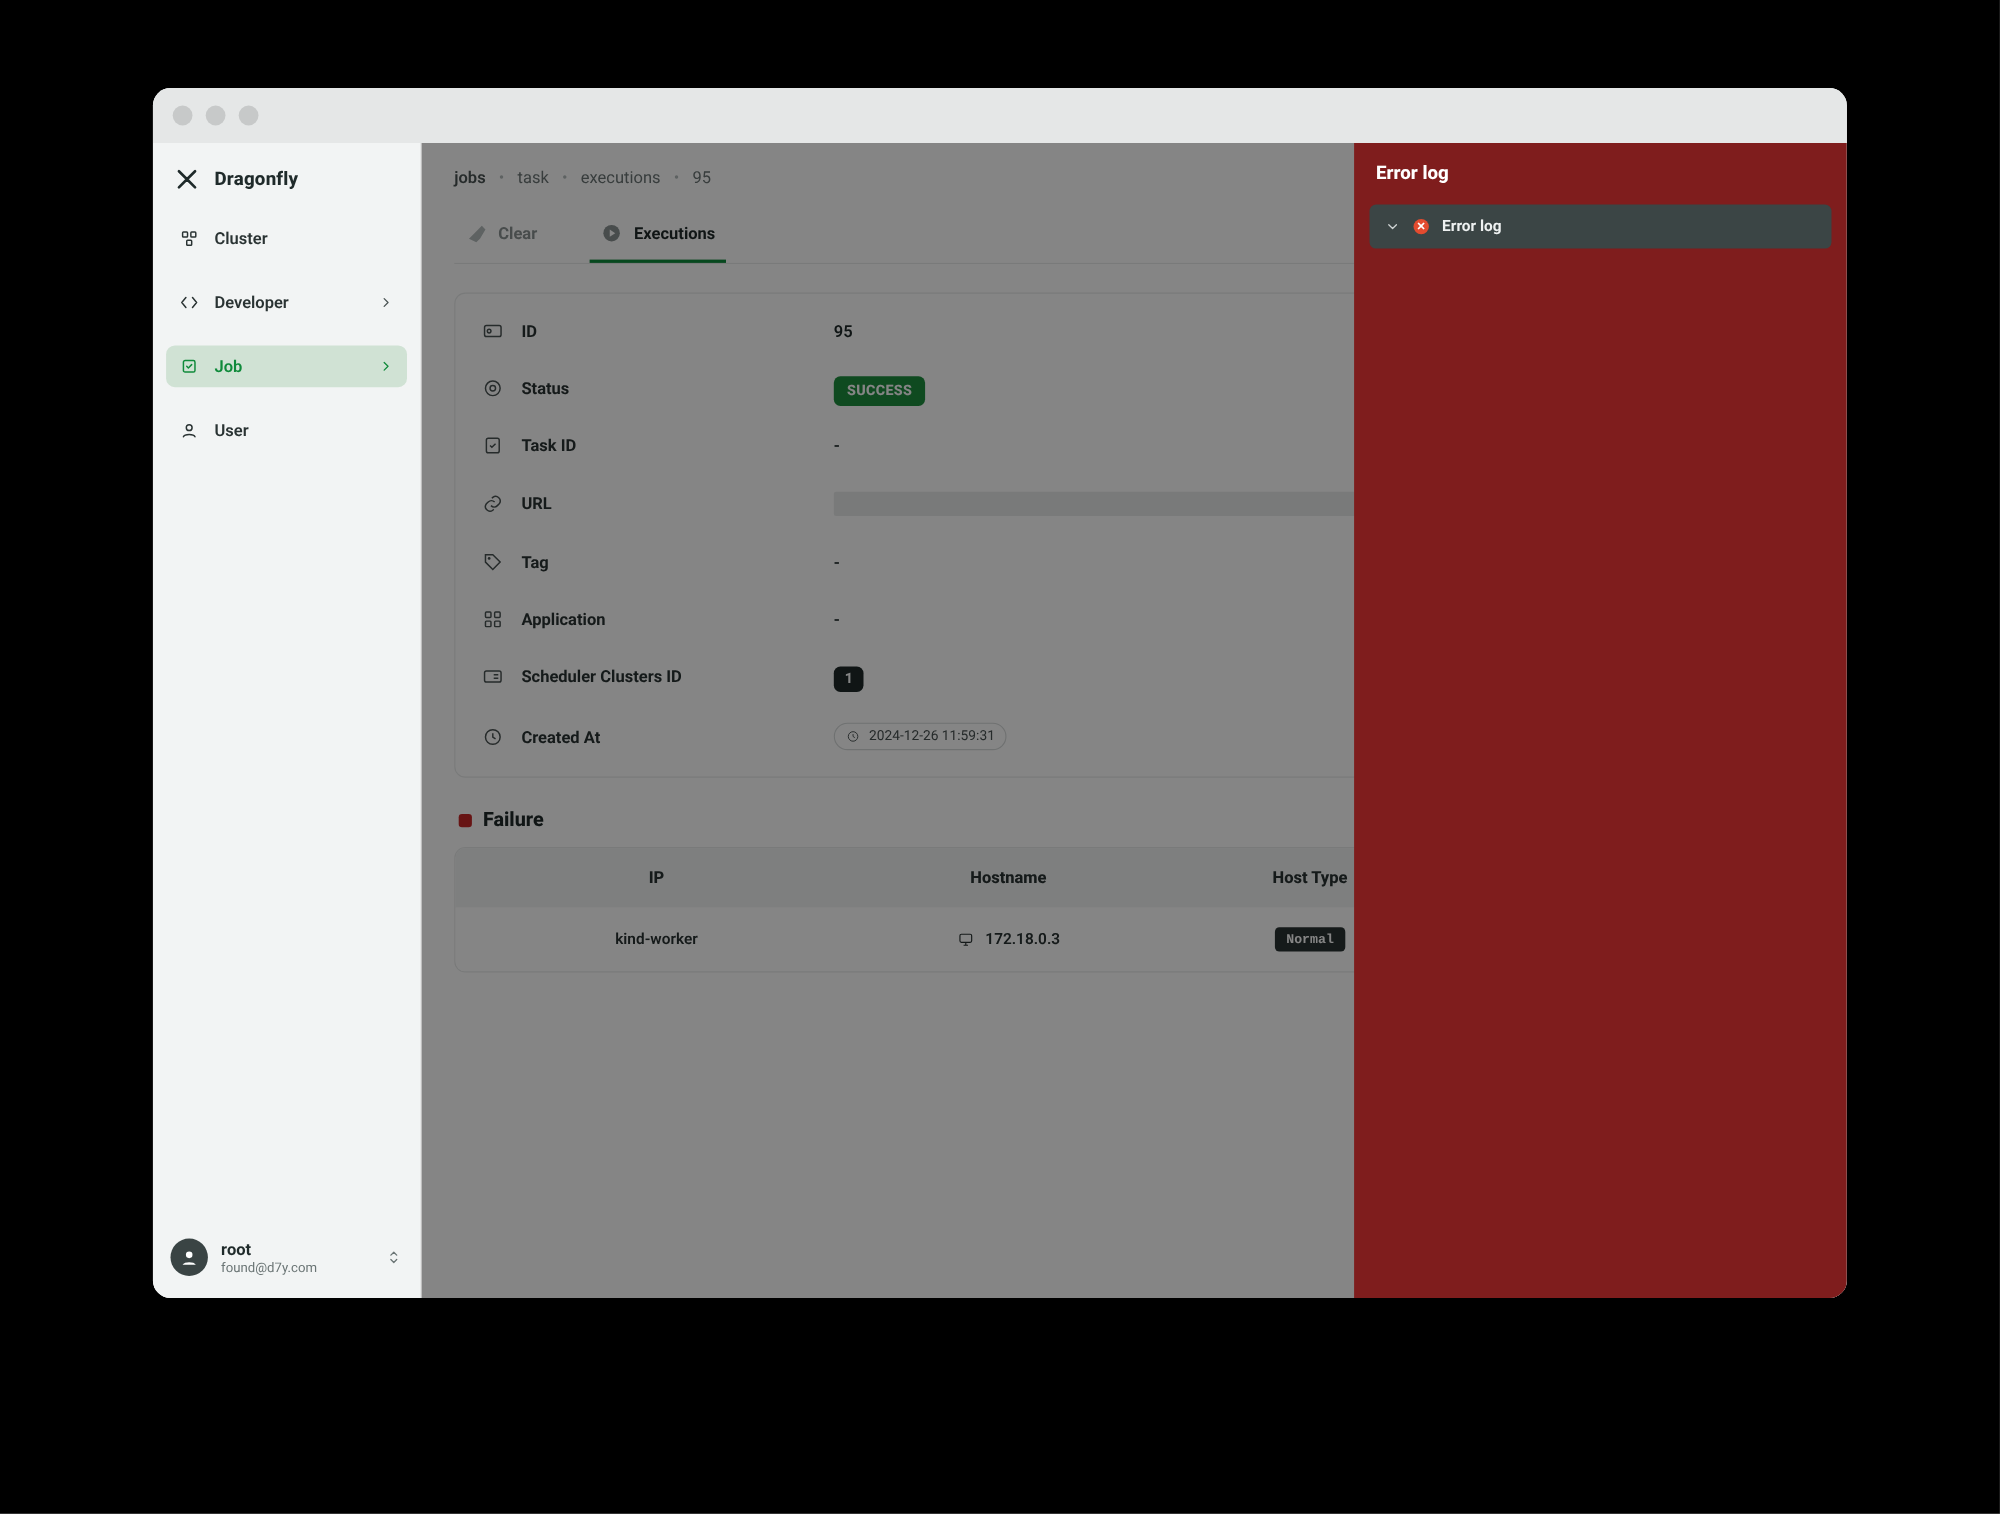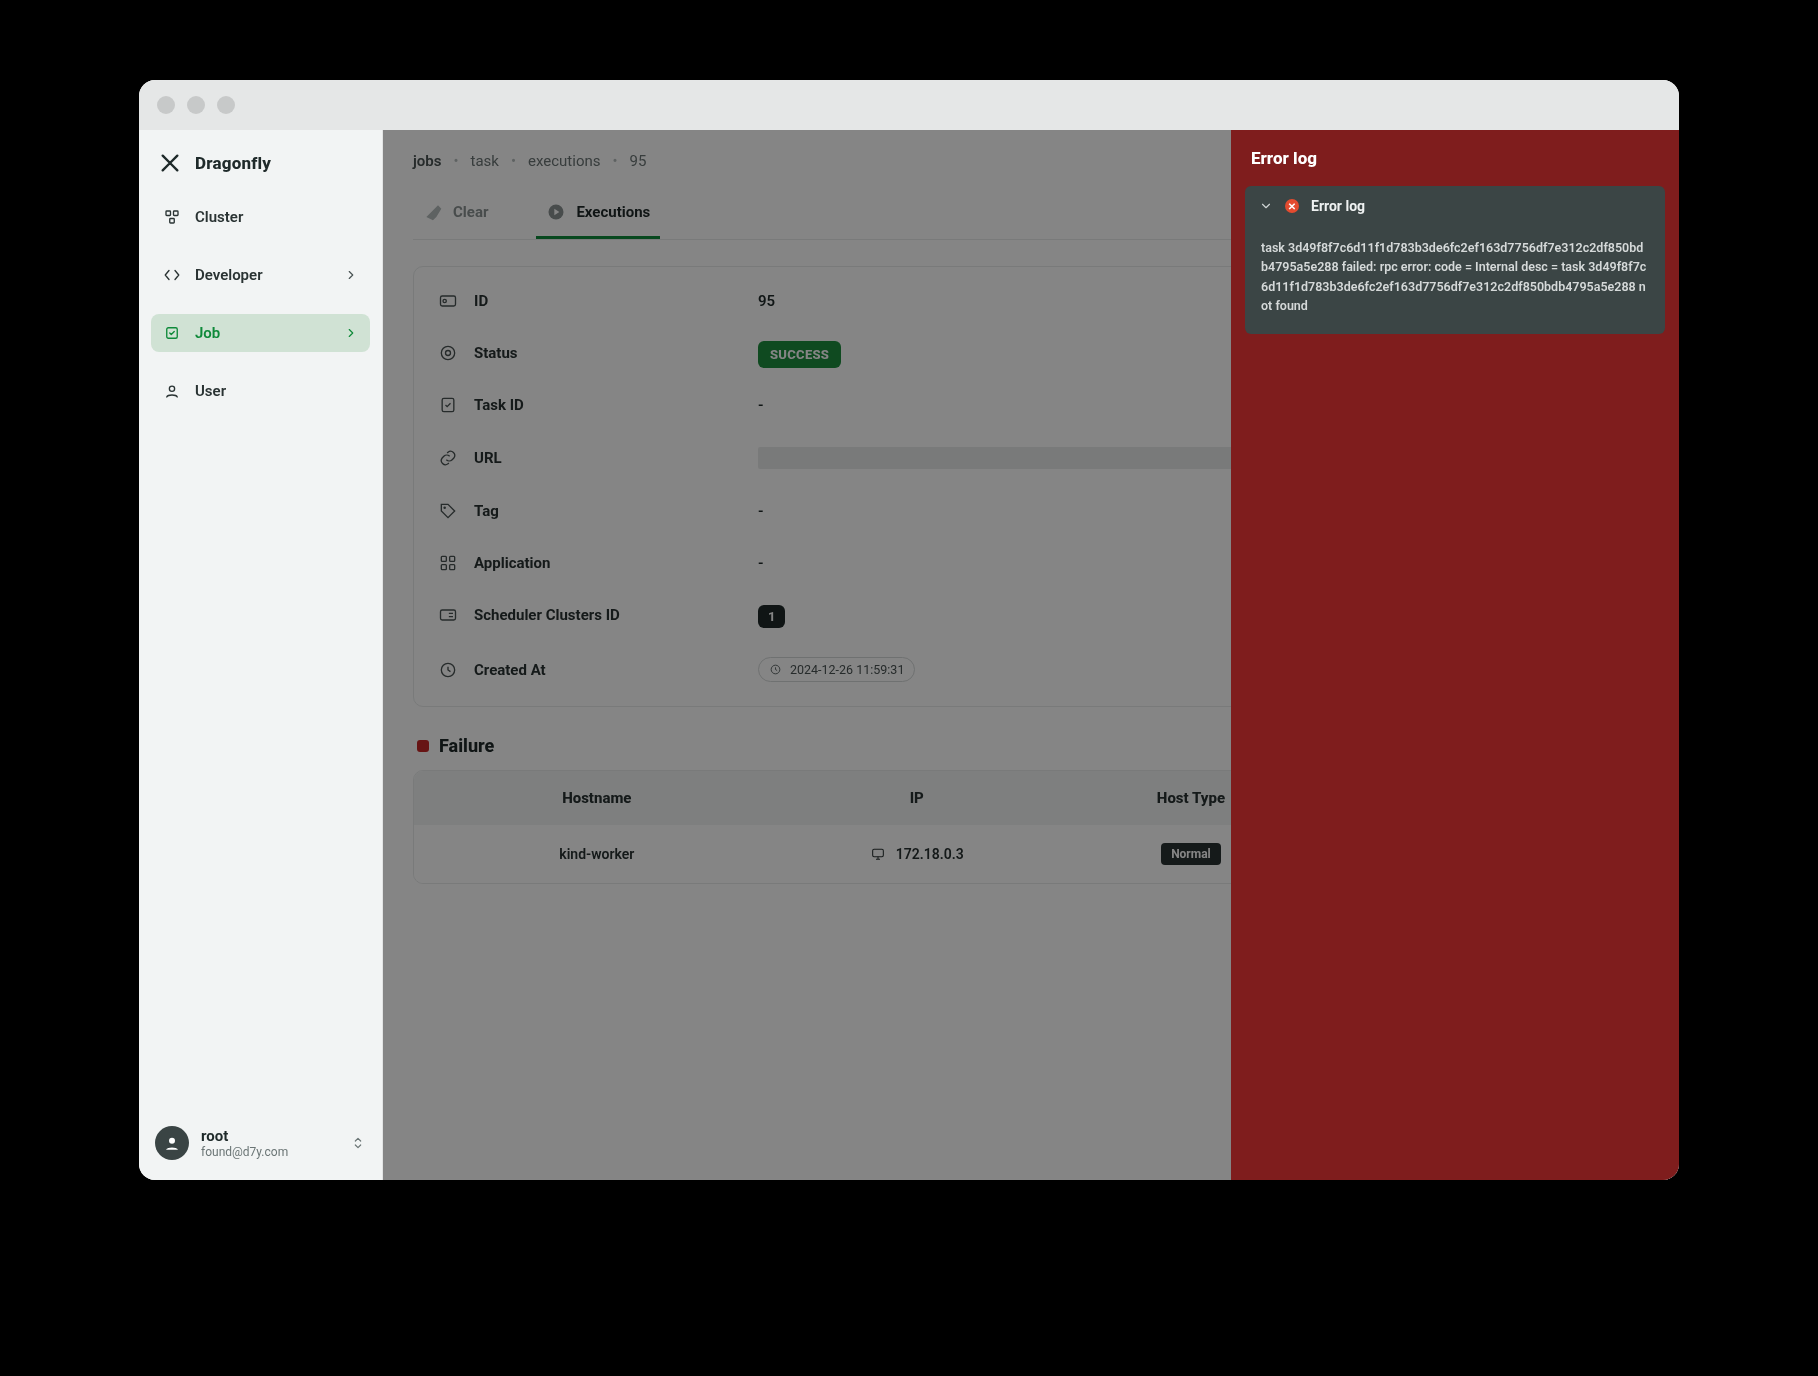--- a/index.html
+++ b/index.html
@@ -103,21 +103,21 @@
 
 .section-title { display:flex; align-items:center; gap:10px; margin:28px 0 14px 4px; font-weight:800; color:#1f2a2a; font-size:18px; }
 .sq-fail { width:12px; height:12px; background:#c62828; border-radius:3px; }
 
 .table { border:1px solid #e8eaea; border-radius:10px; overflow:hidden; }
 .thead, .trow { display:grid; grid-template-columns: 1.6fr 1.2fr 1.2fr 1.4fr; align-items:center; }
 .thead { background:#f2f4f4; color:#2a3333; font-weight:800; font-size:15px; }
 .thead > div, .trow > div { padding:18px 20px; text-align:center; }
 .trow { background:#fff; font-size:14px; color:#2a3333; font-weight:600; }
 .ip-cell { display:flex; align-items:center; justify-content:center; gap:10px; }
-.host-badge { background:#2a3333; color:#fff; font-size:12px; padding:4px 10px; border-radius:4px; font-weight:700; display:inline-block; }
+.host-badge { background:#2a3333; color:#fff; font-size:12px; padding:4px 10px; border-radius:4px; font-weight:700; display:inline-block;font-family:Liberation Mono, monospace; }
 
 
 .dim {
   position:absolute; inset:0; background:rgba(0,0,0,0.48); pointer-events:none;
 }
 
 
 .drawer {
   position:absolute; top:0; right:0; bottom:0; width:448px;
   background:#7f1d1d; color:#e8eaea; display:flex; flex-direction:column;
@@ -329,22 +329,22 @@
           </div>
         </div>
 
         <div class="section-title">
           <span class="sq-fail"></span>
           <span>Failure</span>
         </div>
 
         <div class="table">
           <div class="thead">
+            <div>IP</div>
             <div>Hostname</div>
-            <div>IP</div>
             <div>Host Type</div>
             <div>Description</div>
           </div>
           <div class="trow">
             <div>kind-worker</div>
             <div class="ip-cell">
               <svg width="16" height="16" viewBox="0 0 24 24">
                   <rect x="4" y="5" width="16" height="11" rx="2" fill="none" stroke="currentColor" stroke-width="1.6"></rect>
                   <path d="M9 20 L15 20 M12 16 L12 20" stroke="currentColor" stroke-width="1.6"></path>
                 </svg>
@@ -364,20 +364,19 @@
       <aside class="drawer">
         <div class="drawer-header">Error log</div>
         <div class="acc">
           <div class="acc-head">
             <svg class="acc-chev" width="14" height="14" viewBox="0 0 24 24">
                 <path d="M6 9 L12 15 L18 9" fill="none" stroke="currentColor" stroke-width="2" stroke-linecap="round" stroke-linejoin="round"></path>
               </svg>
             <span class="acc-dot">✕</span>
             <span class="acc-title">Error log</span>
           </div>
-          <div class="acc-body">task 3d49f8f7c6d11f1d783b3de6fc2ef163d7756df7e312c2df850bdb4795a5e288 failed: rpc error: code = Internal desc = task 3d49f8f7c6d11f1d783b3de6fc2ef163d7756df7e312c2df850bdb4795a5e288 not found</div>
         </div>
       </aside>
 
     </main>
 
   </div>
 </div>
 
 </body></html>

